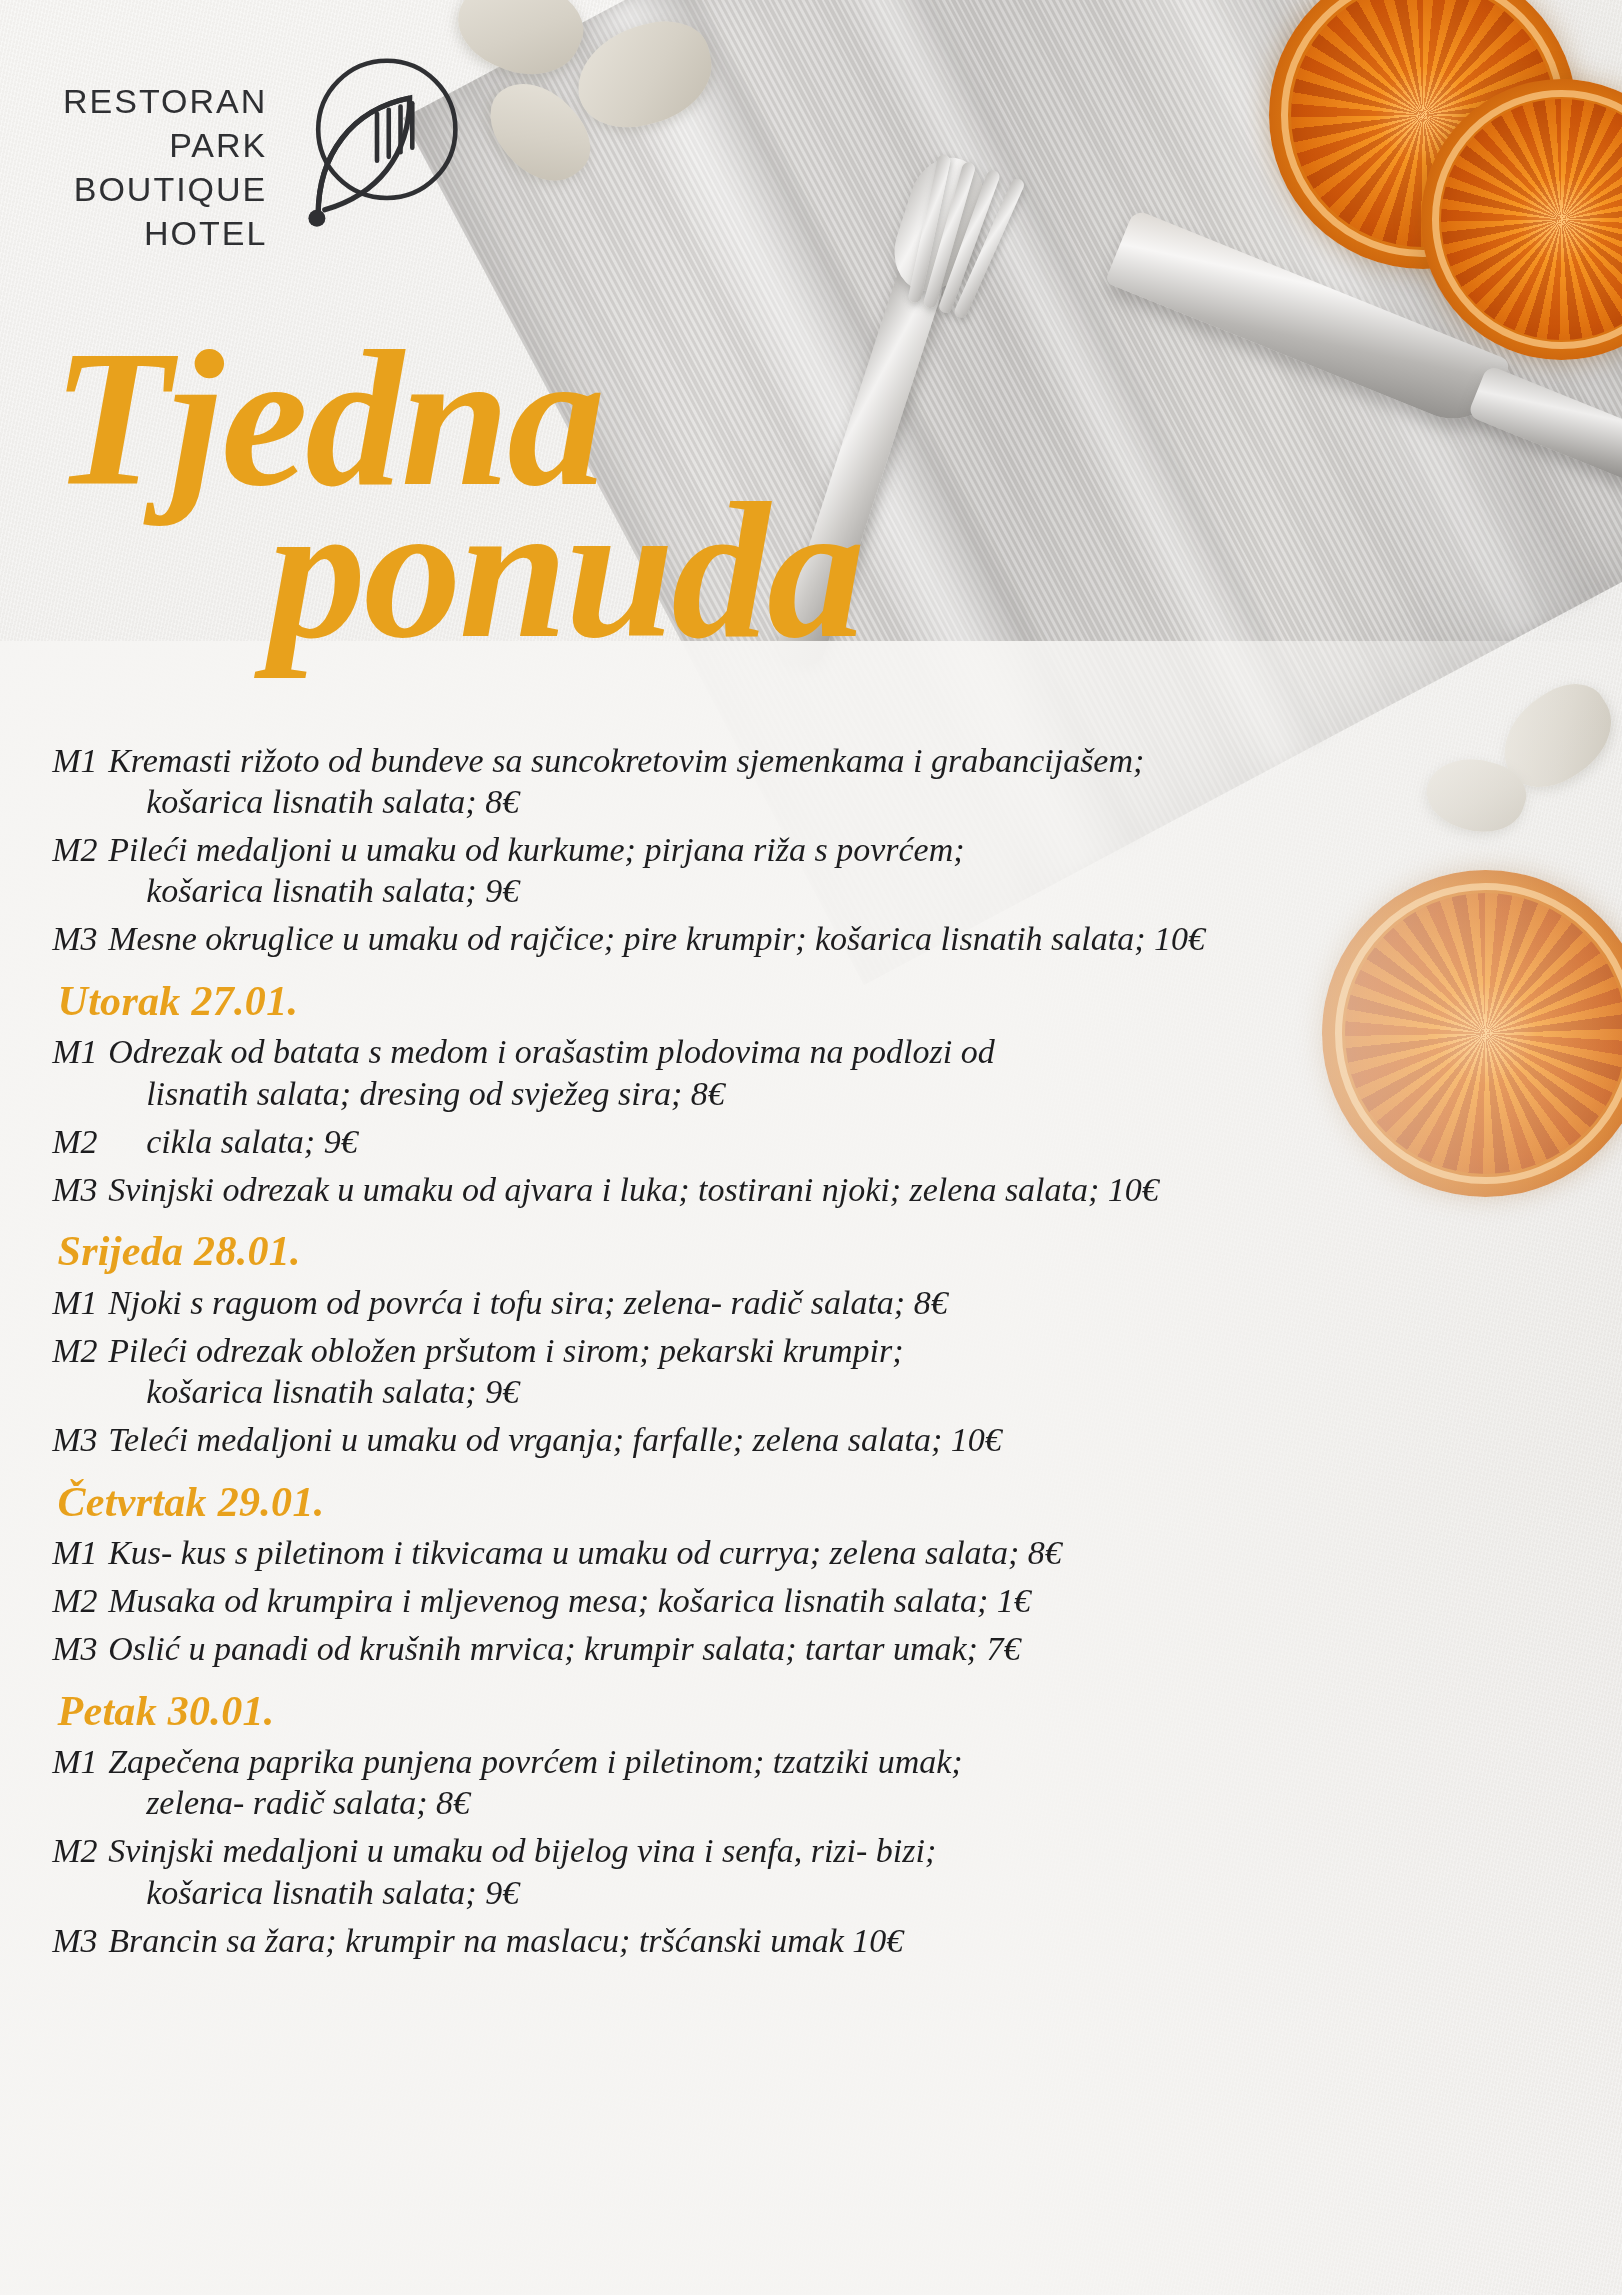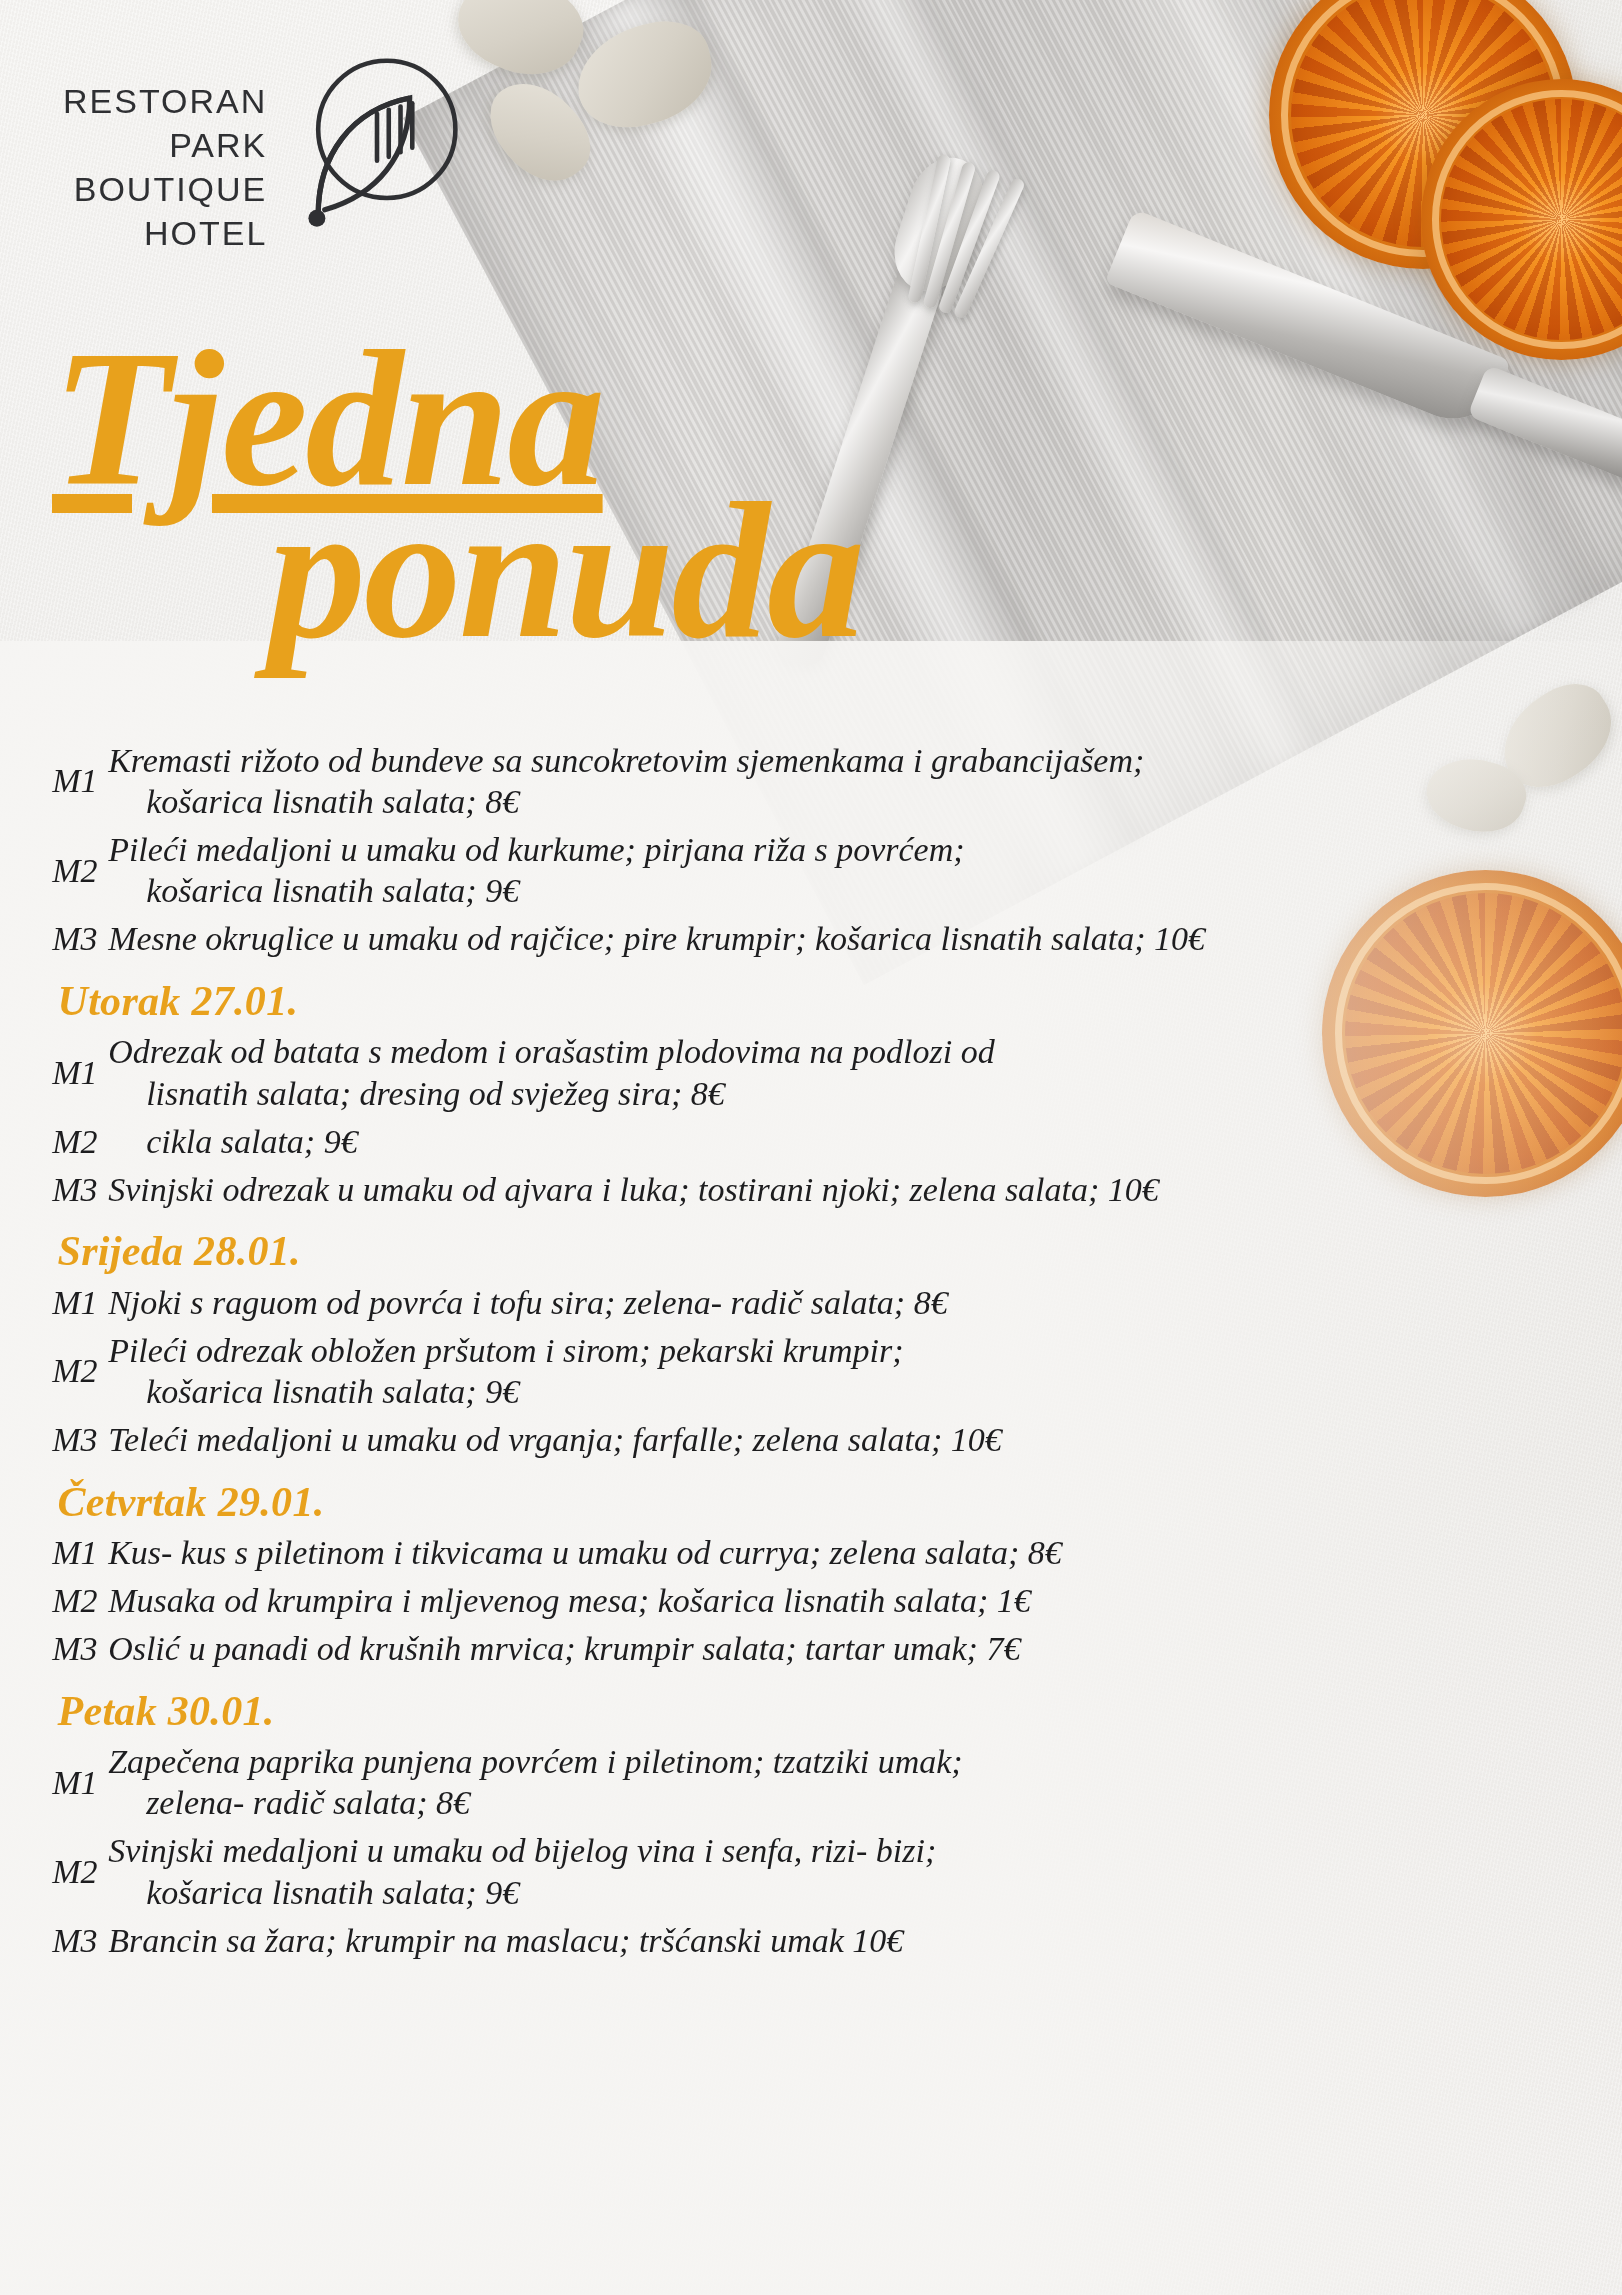--- a/index.html
+++ b/index.html
@@ -202,21 +202,21 @@
   
   .title {
     position: absolute;
     top: 334px; left: 52px;
     color: #e8a11c;
     font-family: "Liberation Serif", serif;
     font-style: italic;
     font-weight: 700;
     line-height: 0.86;
   }
-  .title-l1 { font-size: 196px; letter-spacing: -2.6px; text-decoration: underline; }
+  .title-l1 { font-size: 196px; letter-spacing: -2.6px; }
   .title-l2 { font-size: 196px; letter-spacing: -2.6px; margin-left: 216px; margin-top: -17px; }
 
   
   .menu {
     position: absolute;
     top: 733px; left: 51px;
     width: 1518px;
   }
   .day {
     margin-bottom: 3.9px;
@@ -225,21 +225,21 @@
     color: #e8a11c;
     font-family: "Liberation Serif", serif;
     font-style: italic;
     font-weight: 700;
     font-size: 42px;
     margin: 17px 0 3.9px 6.5px;
     letter-spacing: 0.3px;
   }
   .item {
     display: flex;
-    align-items: center;
+    align-items: flex-start;
     font-style: italic;
     font-size: 34px;
     color: #1d1d1f;
     line-height: 1.22;
     margin: 6.5px 0 6.5px 1.3px;
   }
   .item-code {
     flex: 0 0 auto;
     padding-right: 10.5px;
   }

